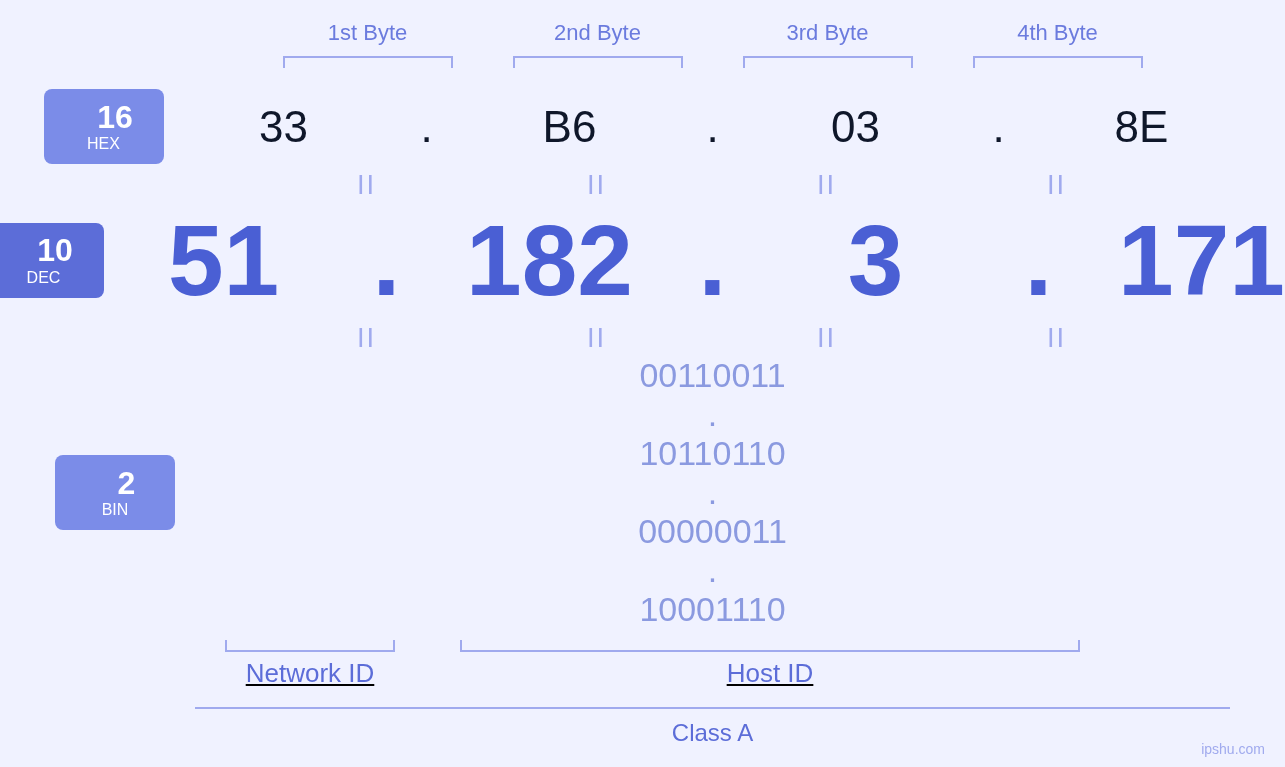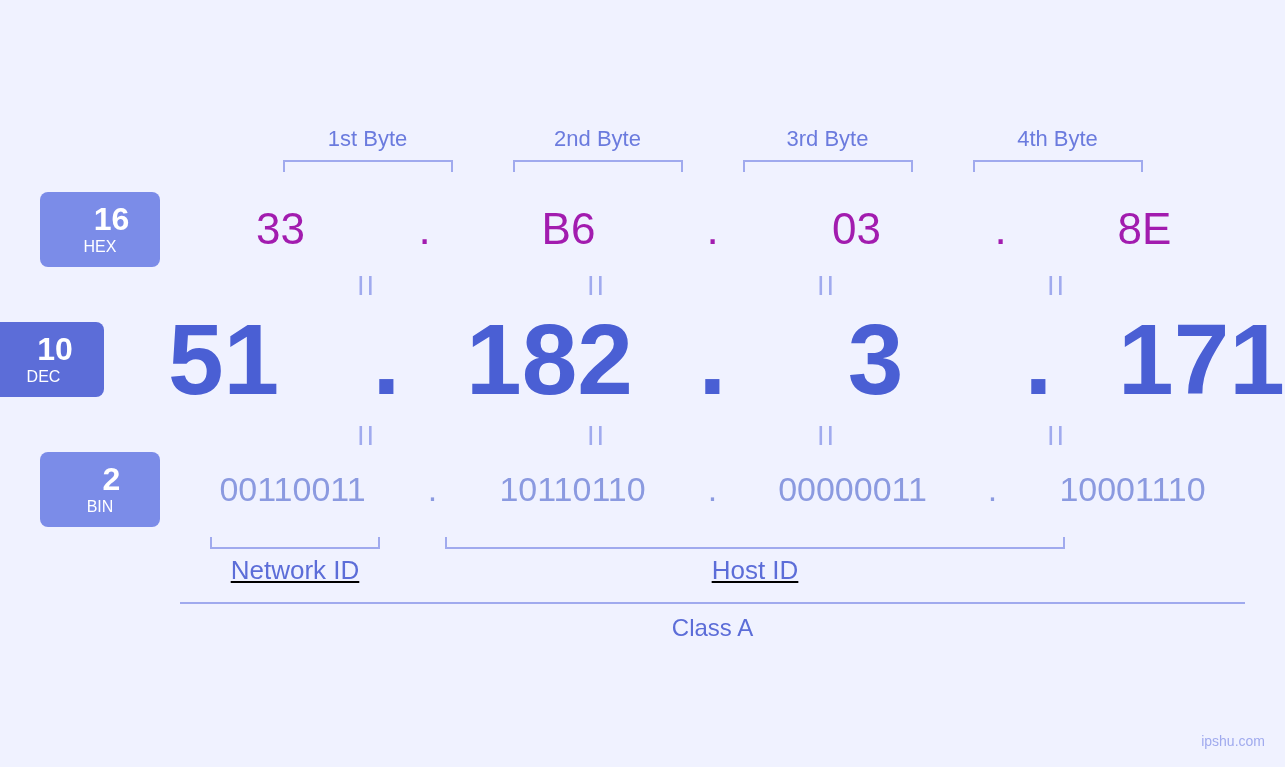--- a/index.html
+++ b/index.html
@@ -15,22 +15,22 @@
       justify-content: center;
     }
 
     .container {
       width: 1285px;
       height: 767px;
       position: relative;
       display: flex;
       flex-direction: column;
       align-items: center;
-      justify-content: center;
-      padding: 20px 40px;
+      justify-content: space-between;
+      padding: 20px 55px;
     }
 
     
     .byte-headers {
       display: flex;
       width: 100%;
       justify-content: center;
       margin-bottom: 8px;
       padding-left: 140px;
     }
@@ -96,21 +96,21 @@
       margin-left: 23px;
     }
 
     .label-badge .base-text {
       font-size: 16px;
       font-weight: normal;
     }
 
     
     .hex-row .label-badge { background-color: #7b8ce8; }
-    .hex-row .number-row-values { font-size: 44px; color: #a21caf; font-weight: 300; gap: 28px; }
+    .hex-row .number-row-values { font-size: 44px; color: #0f172a; font-weight: 300; gap: 28px; }
 
     
     .dec-row .label-badge { background-color: #5c6dd8; }
     .dec-row .number-row-values { font-size: 100px; color: #4a5fd4; font-weight: 700; gap: 48px; }
 
     
     .bin-row .label-badge { background-color: #7b8ce8; }
     .bin-row .number-row-values { font-size: 34px; color: #8b9ae0; font-weight: 300; }
 
     .number-row-values {
@@ -219,21 +219,21 @@
     .class-label {
       text-align: center;
       color: #5c6dd8;
       font-size: 24px;
       font-weight: 500;
     }
 
     
     .watermark {
       position: absolute;
-      bottom: 18px;
+      bottom: 10px;
       right: 20px;
       color: #a0aaee;
       font-size: 14px;
     }
 
     .hex-row {
       margin-bottom: 0;
     }
     .dec-row {
       margin-bottom: 0;
@@ -310,21 +310,21 @@
     <div class="equals-cell">||</div>
     <div class="equals-cell">||</div>
     <div class="equals-cell">||</div>
   </div>
 
   <div class="number-row bin-row">
     <div class="label-badge">
       <span class="base-num">2</span>
       <span class="base-text">BIN</span>
     </div>
-    <div class="number-row-values bin-row" style="font-size:34px; color:#8b9ae0; font-weight:300;">
+    <div class="number-row-values bin-row" style="font-size:34px; color:#8b9ae0; font-weight:300;flex-direction:column;">
       <span class="byte-value">00110011</span>
       <span class="dot-sep">.</span>
       <span class="byte-value">10110110</span>
       <span class="dot-sep">.</span>
       <span class="byte-value">00000011</span>
       <span class="dot-sep">.</span>
       <span class="byte-value">10001110</span>
     </div>
   </div>
 

